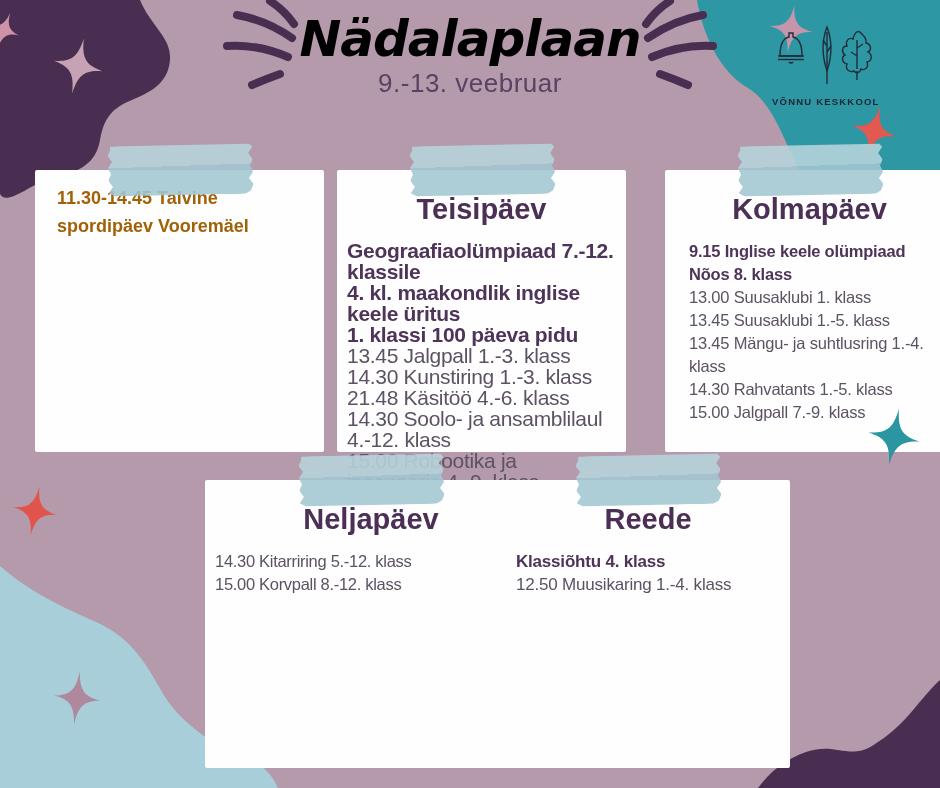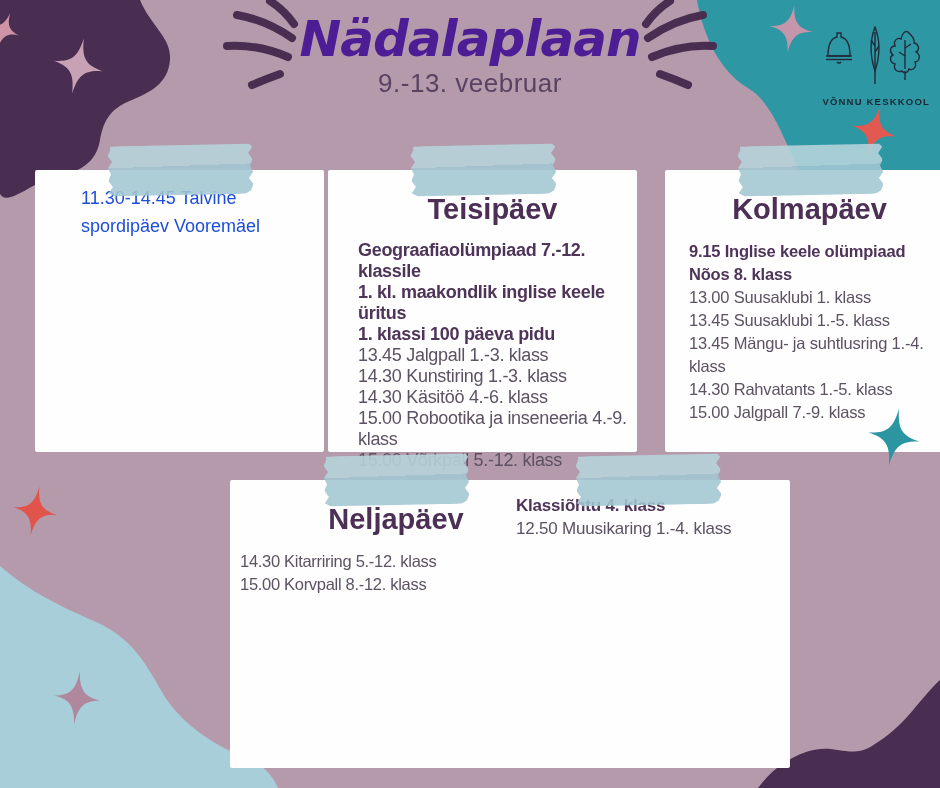--- a/index.html
+++ b/index.html
@@ -4,45 +4,45 @@
 <style>
   html,body{margin:0;padding:0;}
   .page{position:relative;width:940px;height:788px;background:#B59AAB;overflow:hidden;
         font-family:"Liberation Sans",sans-serif;}
   svg.bg-svg,svg.fg-svg{position:absolute;left:0;top:0;pointer-events:none;}
   svg.fg-svg{z-index:6;}
 
   
   .hdr{position:absolute;left:0;top:0;width:940px;text-align:center;z-index:2;}
   .hdr h1{margin:10px 0 0 0;font-family:"DejaVu Sans",sans-serif;font-style:italic;font-weight:700;
-          font-size:50px;color:#4c1d95;letter-spacing:-1px;}
+          font-size:50px;color:#000000;letter-spacing:-1px;}
   .hdr .sub{font-size:26px;color:#5A4263;font-weight:500;letter-spacing:.5px;}
 
   
-  .logo{position:absolute;left:810px;top:26px;width:120px;text-align:right;z-index:3;}
+  .logo{position:absolute;left:772px;top:26px;width:120px;text-align:left;z-index:3;}
   .logo .nm{margin-top:4px;font-size:9.5px;font-weight:700;letter-spacing:1.2px;color:#1B2633;white-space:nowrap;}
 
   
   .card{position:absolute;background:#FEFEFE;border-radius:2px;z-index:4;}
   .card h2{margin:23px 8px 0 8px;text-align:center;font-size:29px;font-weight:700;color:#4C2F55;}
   .events{margin-top:14px;padding:0 10px;color:#5C5263;}
   .event{font-weight:400;}
   .event.bold{font-weight:700;color:#4F3459;}
 
   .card-esmaspaev{left:35px;top:170px;width:289px;height:282px;}
   .card-esmaspaev .events{padding:0 22px;font-size:18px;line-height:28px;}
-  .card-esmaspaev .event{font-weight:400;color:#1d4ed8;margin-left:24px;}
+  .card-esmaspaev .event{font-weight:700;color:#a16207;}
 
-  .card-teisipaev{left:328px;top:170px;width:289px;height:282px;padding-left:20px;}
-  .card-teisipaev .events{font-size:18px;line-height:21px;letter-spacing:-.3px;}
+  .card-teisipaev{left:337px;top:170px;width:289px;height:282px;}
+  .card-teisipaev .events{font-size:21px;line-height:21px;letter-spacing:-.3px;}
 
   .card-kolmapaev{left:622px;top:170px;width:289px;height:282px;margin-left:43px;}
   .card-kolmapaev .events{padding:0 24px;font-size:16.5px;line-height:23px;letter-spacing:-.2px;}
 
-  .card-neljapaev{left:230px;top:480px;width:332px;height:288px;}
+  .card-neljapaev{left:205px;top:480px;width:332px;height:288px;}
   .card-neljapaev .events{font-size:16.5px;line-height:23px;letter-spacing:-.3px;}
 
   .card-reede{left:506px;top:480px;width:284px;height:288px;}
   .card-reede .events{font-size:17px;line-height:23px;letter-spacing:-.2px;}
 
   
   .tape{position:absolute;top:-26px;left:calc(50% - 72px);width:145px;height:52px;z-index:5;
         background:linear-gradient(#B7D4DC 0 42%,#A2C7D2 42%);opacity:.88;transform:rotate(-2deg);
         clip-path:polygon(2% 0%,98% 4%,100% 10%,97% 22%,100% 34%,98% 46%,100% 58%,97% 70%,
                           100% 82%,98% 94%,94% 100%,4% 96%,0% 90%,3% 78%,0% 66%,2% 54%,
@@ -128,25 +128,26 @@
     <div class="events">
         <div class="event bold">11.30-14.45 Talvine spordipäev Vooremäel</div>
       </div>
   </section>
 
   <section class="card card-teisipaev">
     <div class="tape"></div>
     <h2>Teisipäev</h2>
     <div class="events">
         <div class="event bold">Geograafiaolümpiaad 7.-12. klassile</div>
-        <div class="event bold">1. kl. maakondlik inglise keele üritus</div>
+        <div class="event bold">4. kl. maakondlik inglise keele üritus</div>
         <div class="event bold">1. klassi 100 päeva pidu</div>
         <div class="event">13.45 Jalgpall 1.-3. klass</div>
         <div class="event">14.30 Kunstiring 1.-3. klass</div>
-        <div class="event">14.30 Käsitöö 4.-6. klass</div>
+        <div class="event">21.48 Käsitöö 4.-6. klass</div>
+        <div class="event">14.30 Soolo- ja ansamblilaul 4.-12. klass</div>
         <div class="event">15.00 Robootika ja inseneeria 4.-9. klass</div>
         <div class="event">15.00 Võrkpall 5.-12. klass</div>
       </div>
   </section>
 
   <section class="card card-kolmapaev">
     <div class="tape"></div>
     <h2>Kolmapäev</h2>
     <div class="events">
         <div class="event bold">9.15 Inglise keele olümpiaad Nõos 8. klass</div>
@@ -162,20 +163,21 @@
     <div class="tape"></div>
     <h2>Neljapäev</h2>
     <div class="events">
         <div class="event">14.30 Kitarriring 5.-12. klass</div>
         <div class="event">15.00 Korvpall 8.-12. klass</div>
       </div>
   </section>
 
   <section class="card card-reede">
     <div class="tape"></div>
+    <h2>Reede</h2>
     <div class="events">
         <div class="event bold">Klassiõhtu 4. klass</div>
         <div class="event">12.50 Muusikaring 1.-4. klass</div>
       </div>
   </section>
 
   <svg class="fg-svg" width="940" height="788" viewBox="0 0 940 788">
     <path fill="#2B95A2" transform="translate(894,437) rotate(10) scale(0.52,0.58)" d="M0,-50 C4,-15 15,-4 50,0 C15,4 4,15 0,50 C-4,15 -15,4 -50,0 C-15,-4 -4,-15 0,-50 Z"></path>
   </svg>
 

